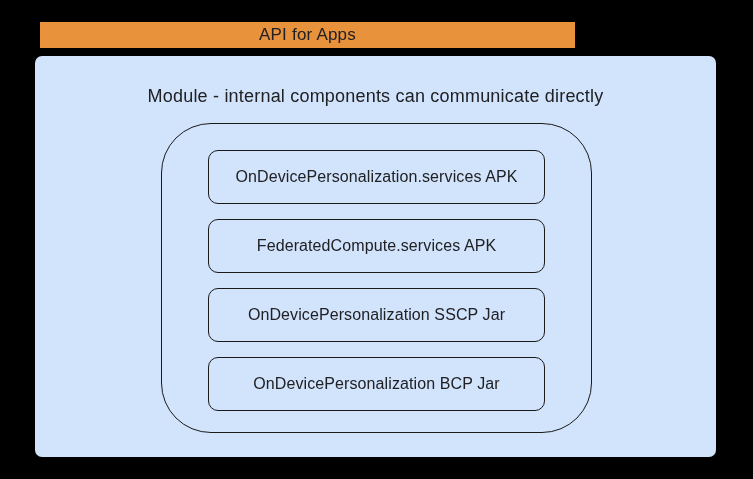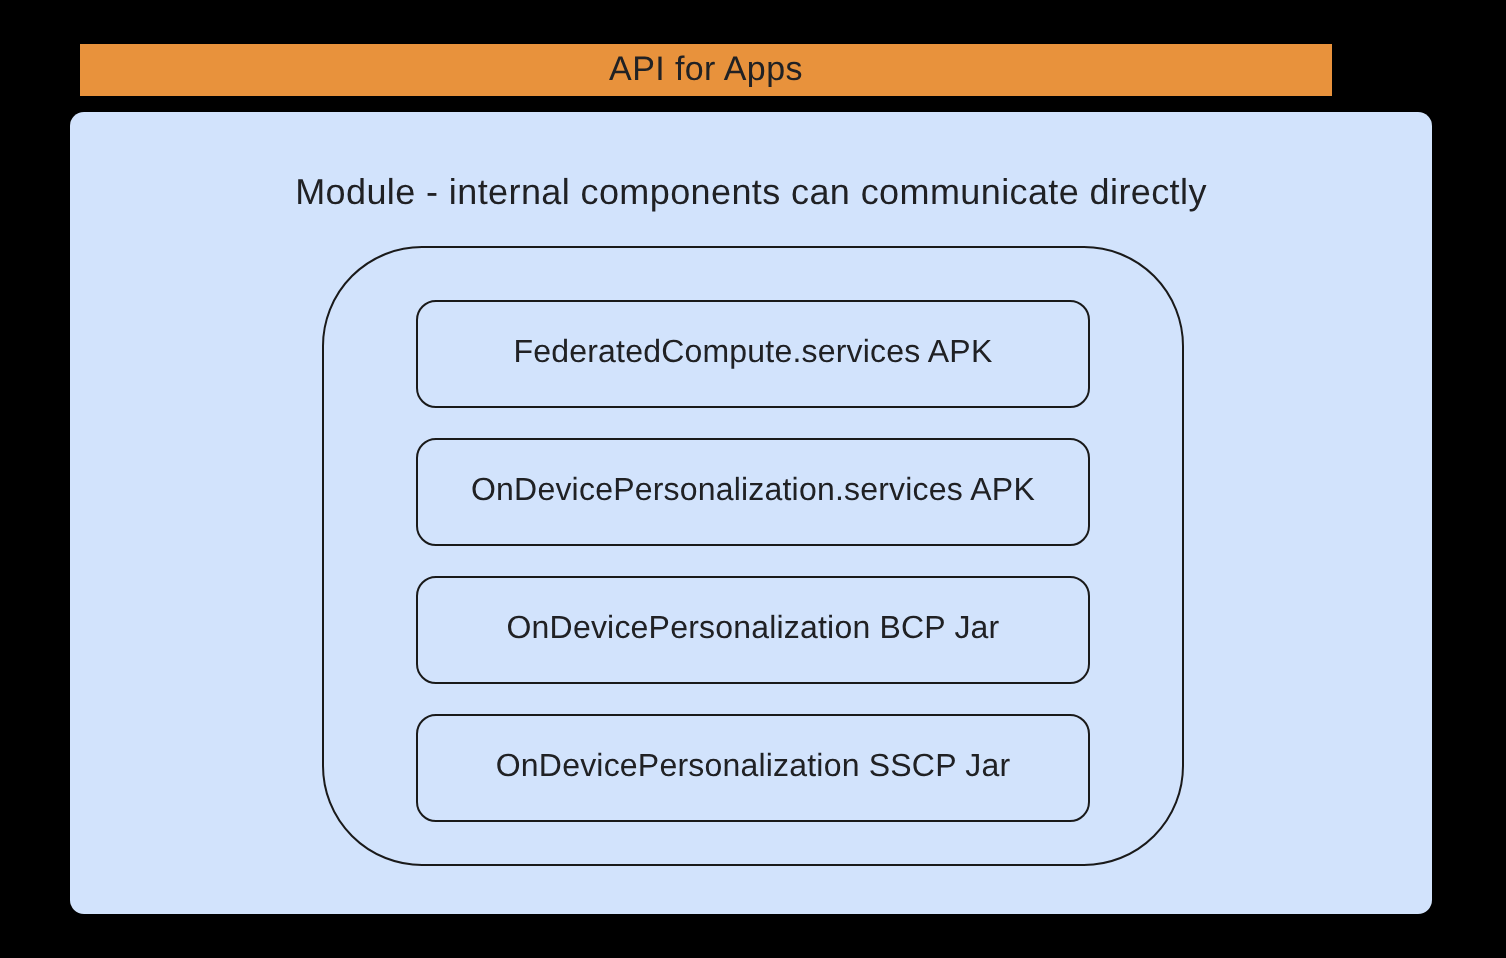--- a/index.html
+++ b/index.html
@@ -17,21 +17,21 @@
     height: 479px;
     background: var(--background);
     font-family: "Liberation Sans", sans-serif;
     color: var(--text);
     overflow: hidden;
   }
   .banner {
     position: absolute;
     left: 40px;
     top: 22px;
-    width: 626px;
+    width: 535px;
     height: 26px;
     background: var(--banner-fill);
     display: flex;
     align-items: center;
     justify-content: center;
   }
   .banner-label {
     font-size: 17px;
     color: var(--text);
     letter-spacing: 0.2px;
@@ -95,31 +95,31 @@
   <div class="banner">
     <span class="banner-label">API for Apps</span>
   </div>
 
   <div class="module">
     <div class="module-title">Module - internal components can communicate directly</div>
 
     <div class="inner-group">
 
       <div class="component-box">
+        <span class="component-label">OnDevicePersonalization.services APK</span>
+      </div>
+
+      <div class="component-box">
         <span class="component-label">FederatedCompute.services APK</span>
       </div>
 
       <div class="component-box">
-        <span class="component-label">OnDevicePersonalization.services APK</span>
+        <span class="component-label">OnDevicePersonalization SSCP Jar</span>
       </div>
 
       <div class="component-box">
         <span class="component-label">OnDevicePersonalization BCP Jar</span>
-      </div>
-
-      <div class="component-box">
-        <span class="component-label">OnDevicePersonalization SSCP Jar</span>
       </div>
 
     </div>
   </div>
 
 </div>
 
 </body></html>

